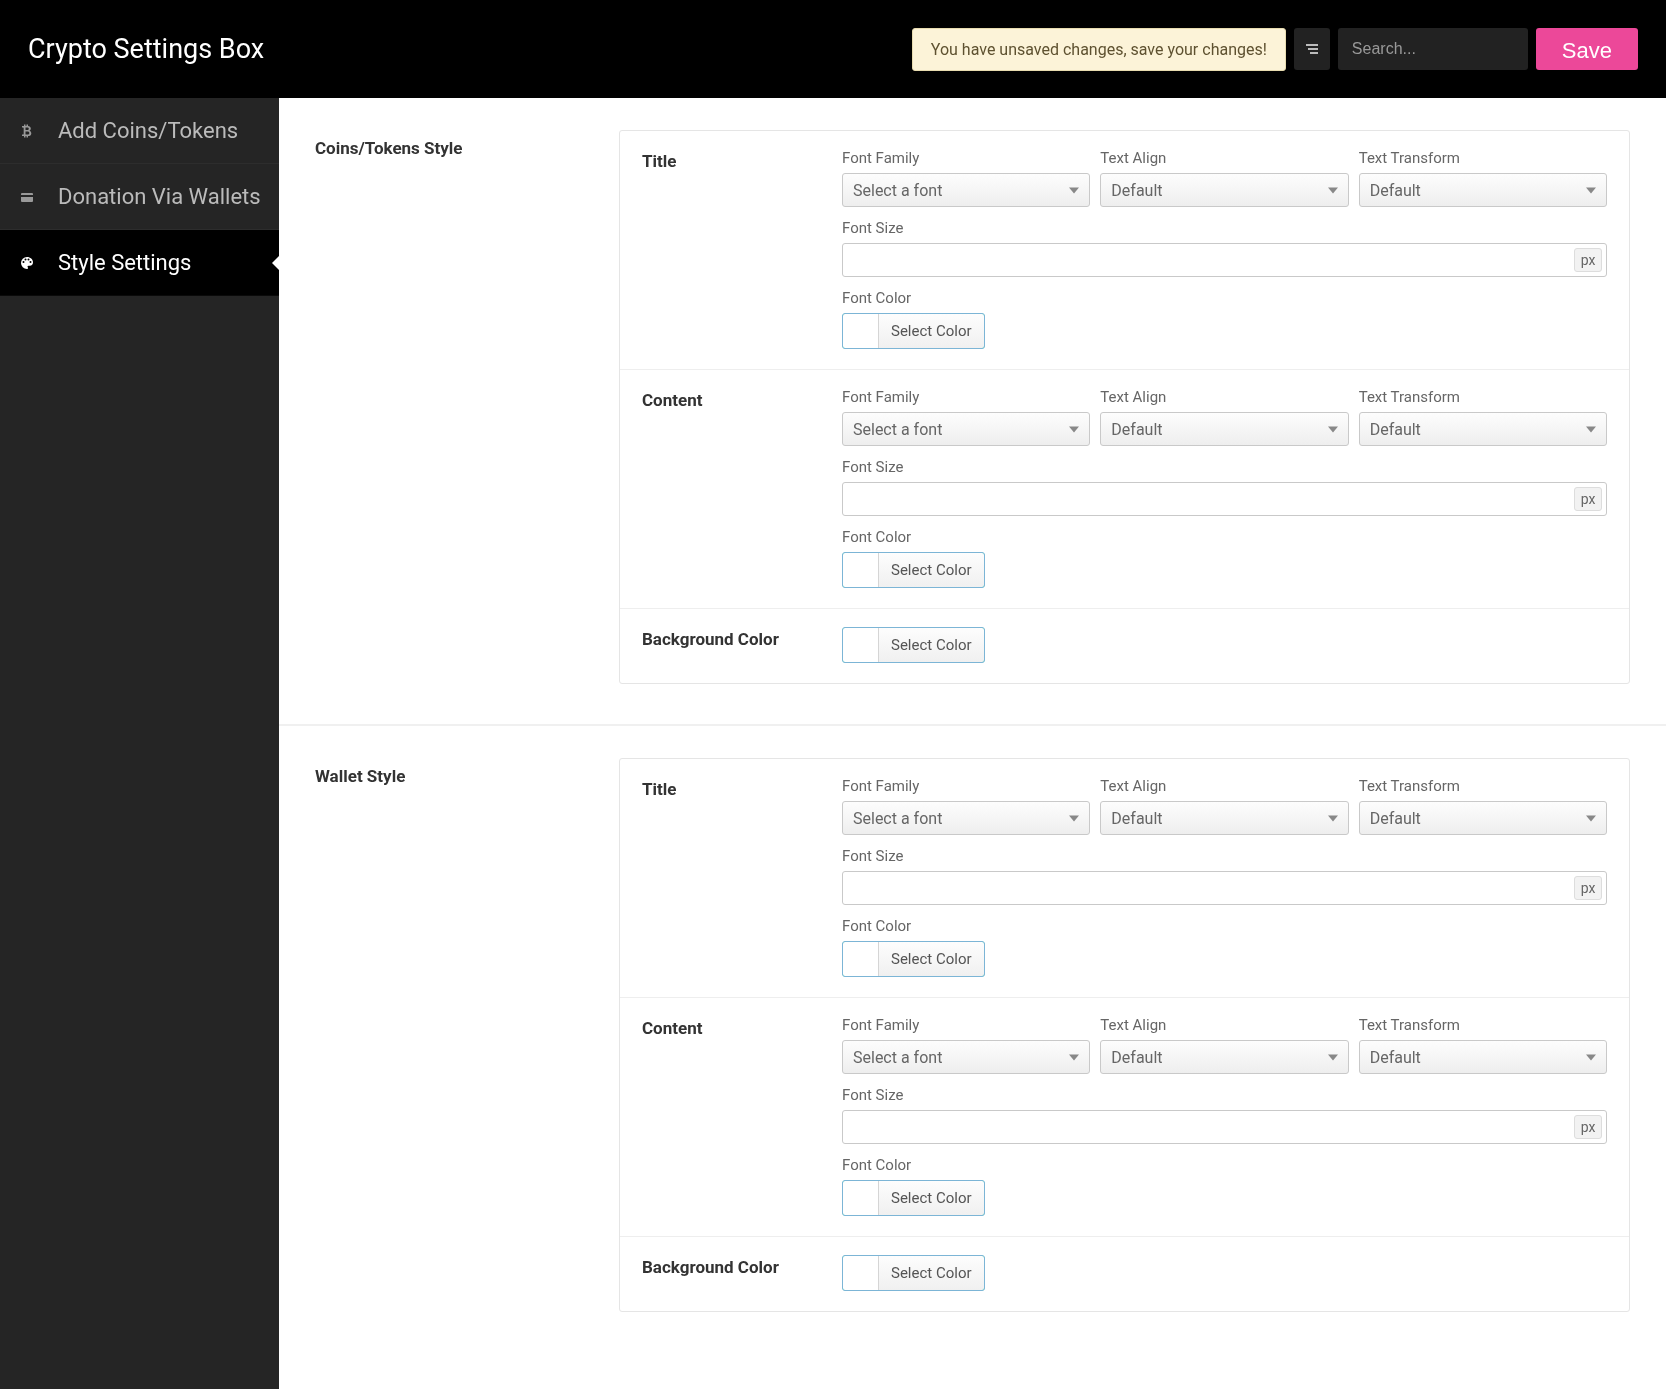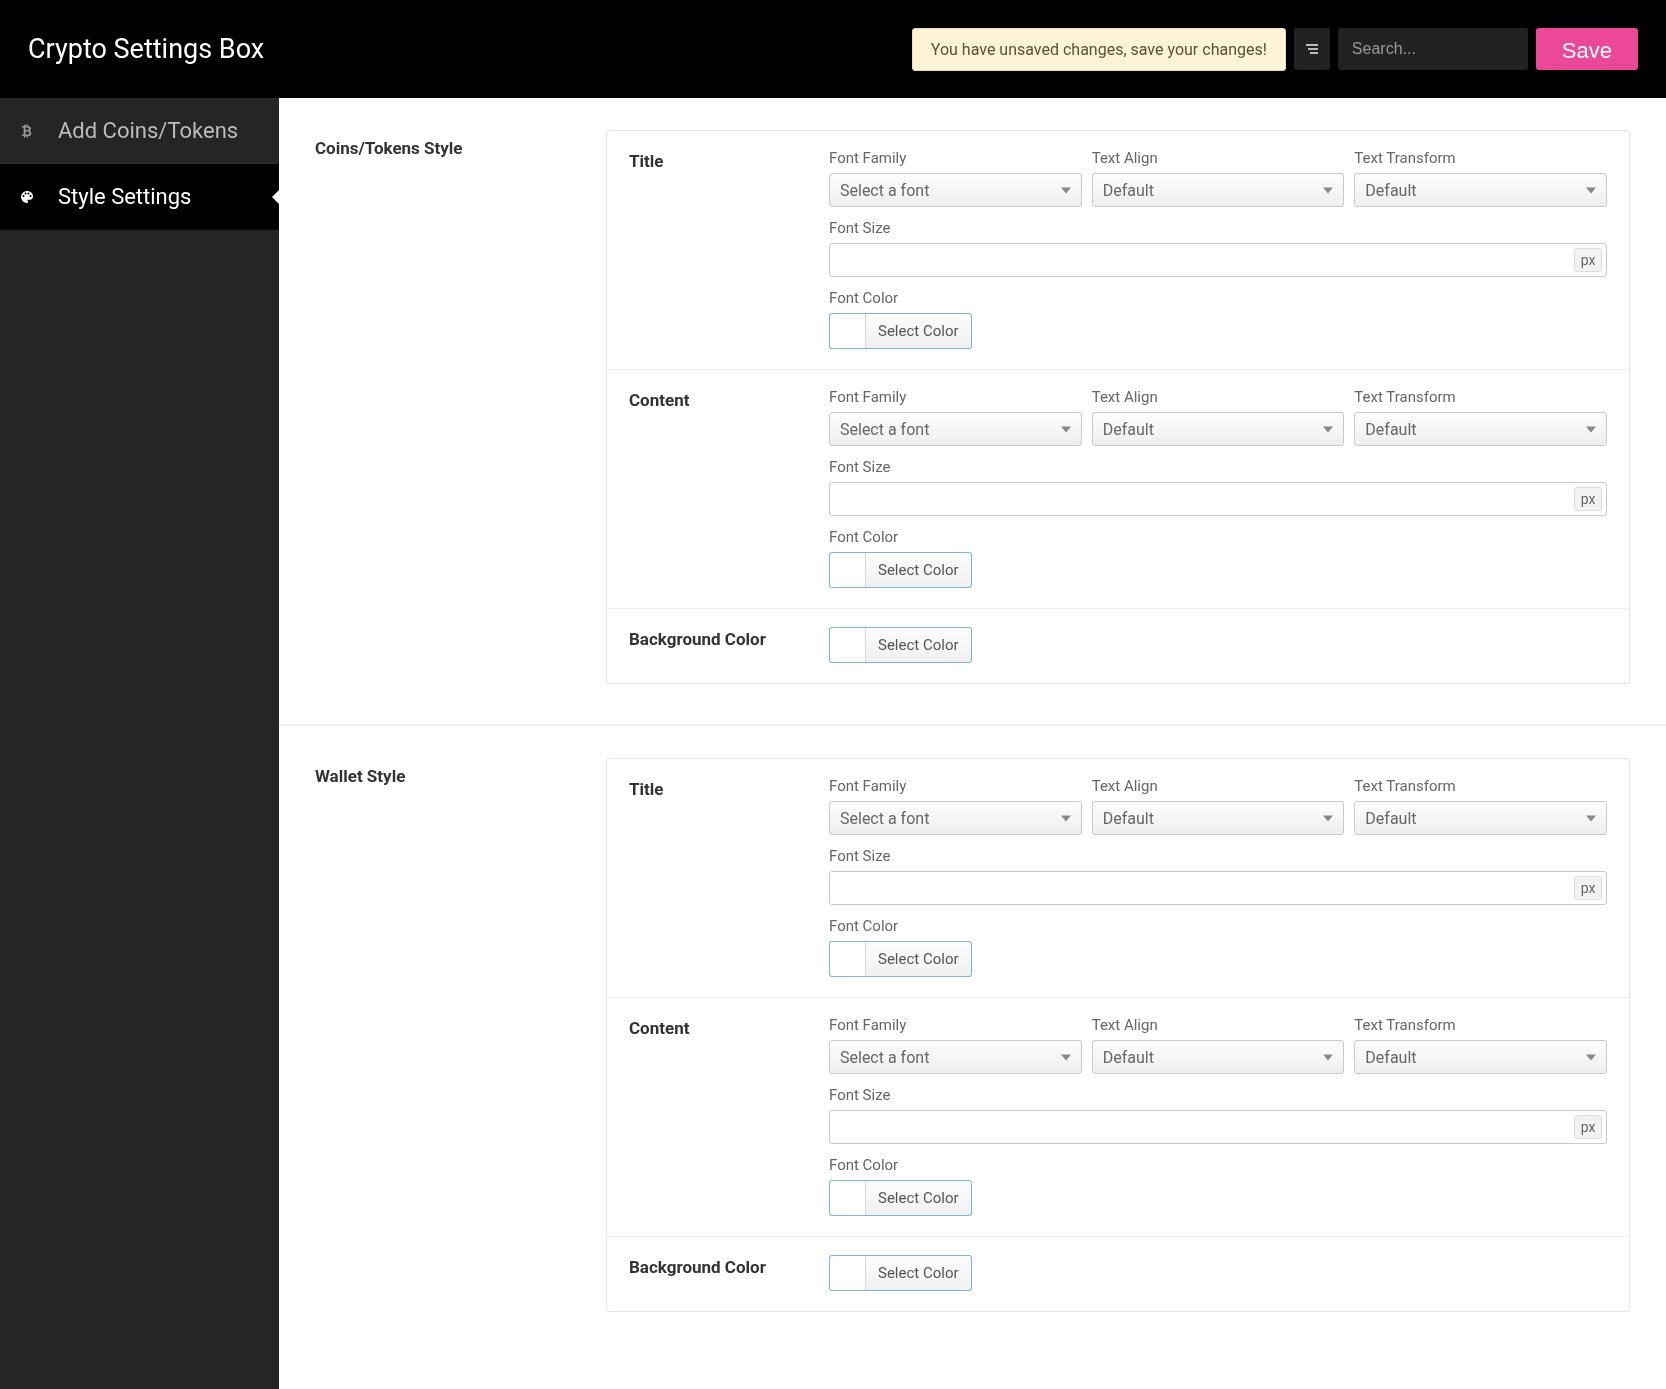--- a/index.html
+++ b/index.html
@@ -110,21 +110,21 @@
     }
     .sidebar-item.active .sidebar-icon { color: #fff; }
     .main {
       flex: 1;
       background: #fff;
     }
     .section {
       border-bottom: 2px solid #f0f0f0;
       padding: 32px 36px 40px 36px;
       display: flex;
-      gap: 3px;
+      gap: 16px;
     }
     .section:last-child { border-bottom: none; }
     .section-title {
       width: 288px;
       font-size: 17px;
       font-weight: 700;
       color: #333;
       padding-top: 8px;
     }
     .section-body {
@@ -261,20 +261,29 @@
 <div class="shell">
   <div class="sidebar" id="sidebar">
       <div class="sidebar-item">
         <span class="sidebar-icon">
           <svg width="16" height="16" viewBox="0 0 16 16" fill="currentColor">
             <path d="M10.5 7.5c.8-.4 1.3-1.1 1.3-2 0-1.5-1.2-2.3-2.8-2.5V1.5H7.5V3H6.5V1.5H5V3H3v1.5h1c.5 0 .7.2.7.6v5.8c0 .4-.2.6-.7.6H3V13h2v1.5h1.5V13h1v1.5H9V13c2 0 3.3-.9 3.3-2.6 0-1.3-.8-2.3-1.8-2.9zM6.5 4.5h1.7c1 0 1.6.4 1.6 1.2S9.2 7 8.2 7H6.5V4.5zm2 7H6.5V8.5h2c1.1 0 1.8.5 1.8 1.5s-.7 1.5-1.8 1.5z"></path>
           </svg>
         </span>
         <span>Add Coins/Tokens</span>
       </div>
+      <div class="sidebar-item">
+        <span class="sidebar-icon">
+          <svg width="16" height="16" viewBox="0 0 16 16" fill="currentColor">
+            <rect x="2" y="4" width="12" height="9" rx="1"></rect>
+            <rect x="2" y="6" width="12" height="2" fill="#252525"></rect>
+          </svg>
+        </span>
+        <span>Donation Via Wallets</span>
+      </div>
       <div class="sidebar-item active">
         <span class="sidebar-icon">
           <svg width="16" height="16" viewBox="0 0 16 16" fill="currentColor">
             <path d="M8 2a6 6 0 0 0 0 12c.55 0 1-.45 1-1 0-.26-.1-.5-.26-.68a1 1 0 0 1 .76-1.65h1.17A3.33 3.33 0 0 0 14 7.33C14 4.39 11.31 2 8 2zM4.5 8a1 1 0 1 1 0-2 1 1 0 0 1 0 2zm2-2.5a1 1 0 1 1 0-2 1 1 0 0 1 0 2zm3 0a1 1 0 1 1 0-2 1 1 0 0 1 0 2zm2 2.5a1 1 0 1 1 0-2 1 1 0 0 1 0 2z"></path>
           </svg>
         </span>
         <span>Style Settings</span>
       </div>
     </div>
   <div class="main" id="main">

